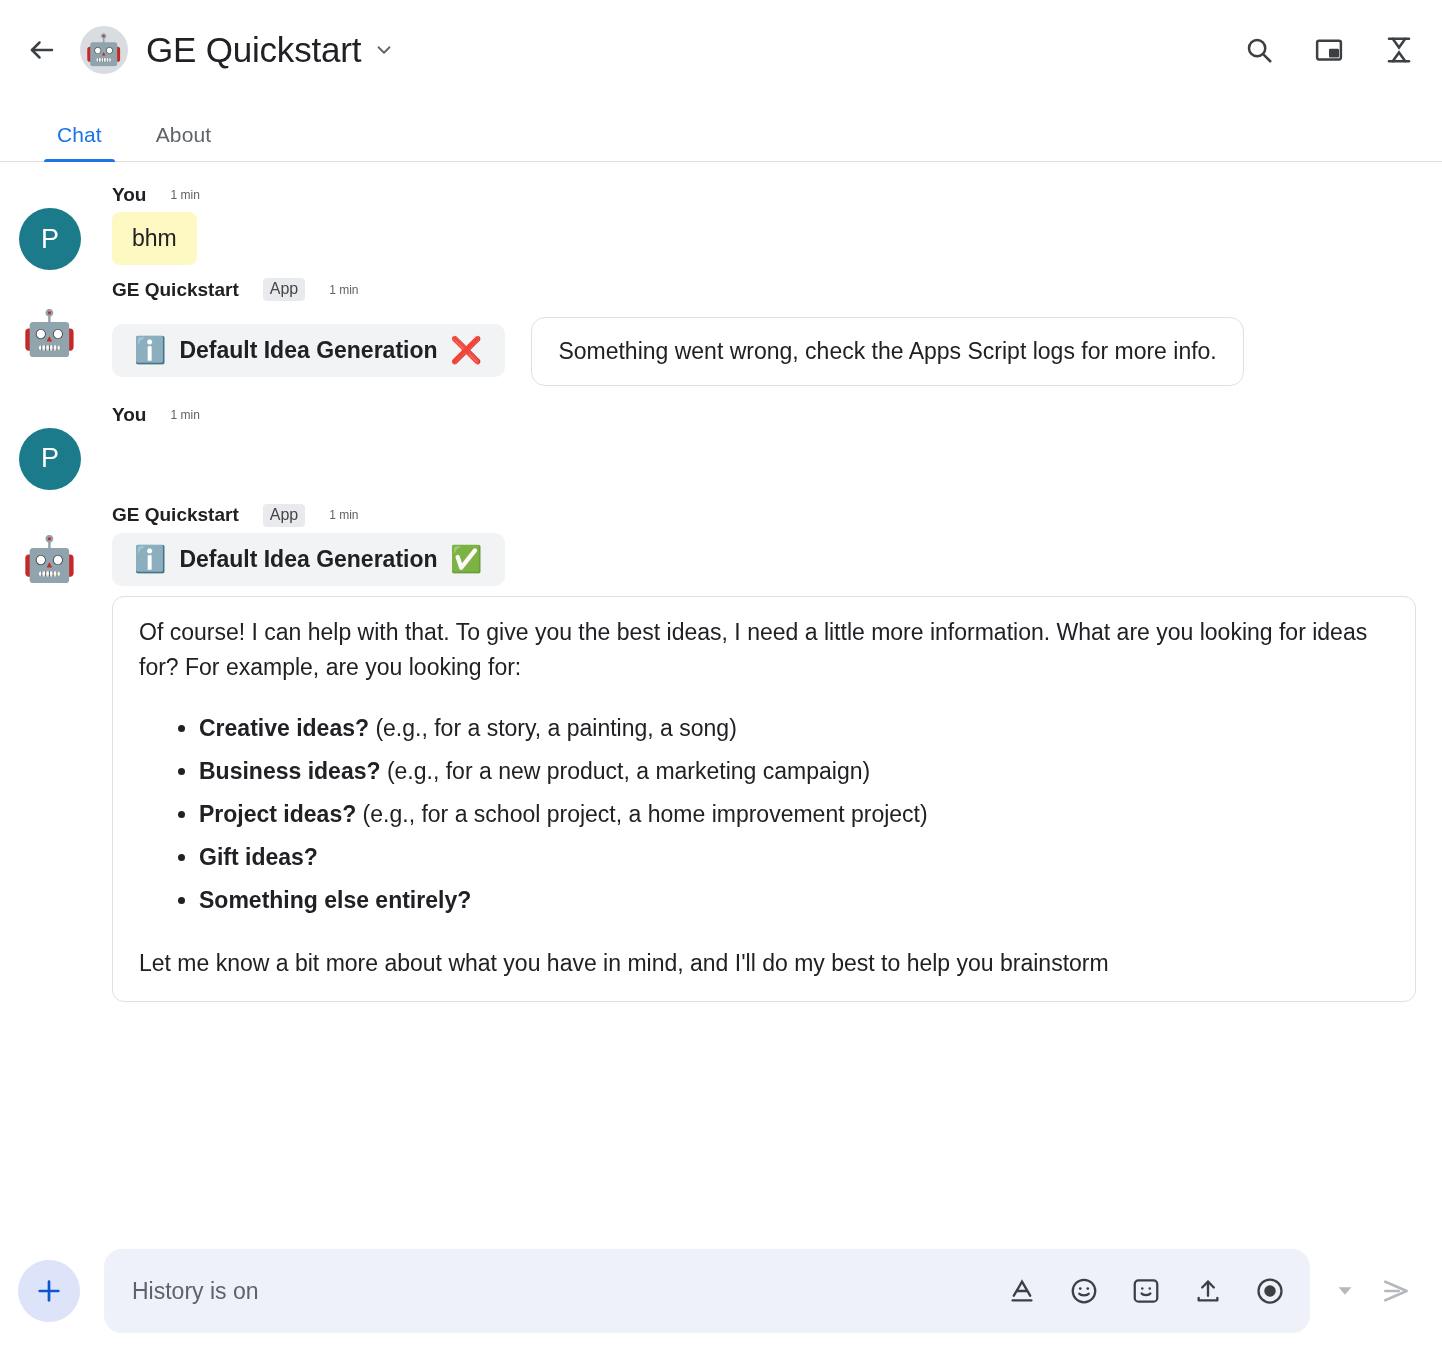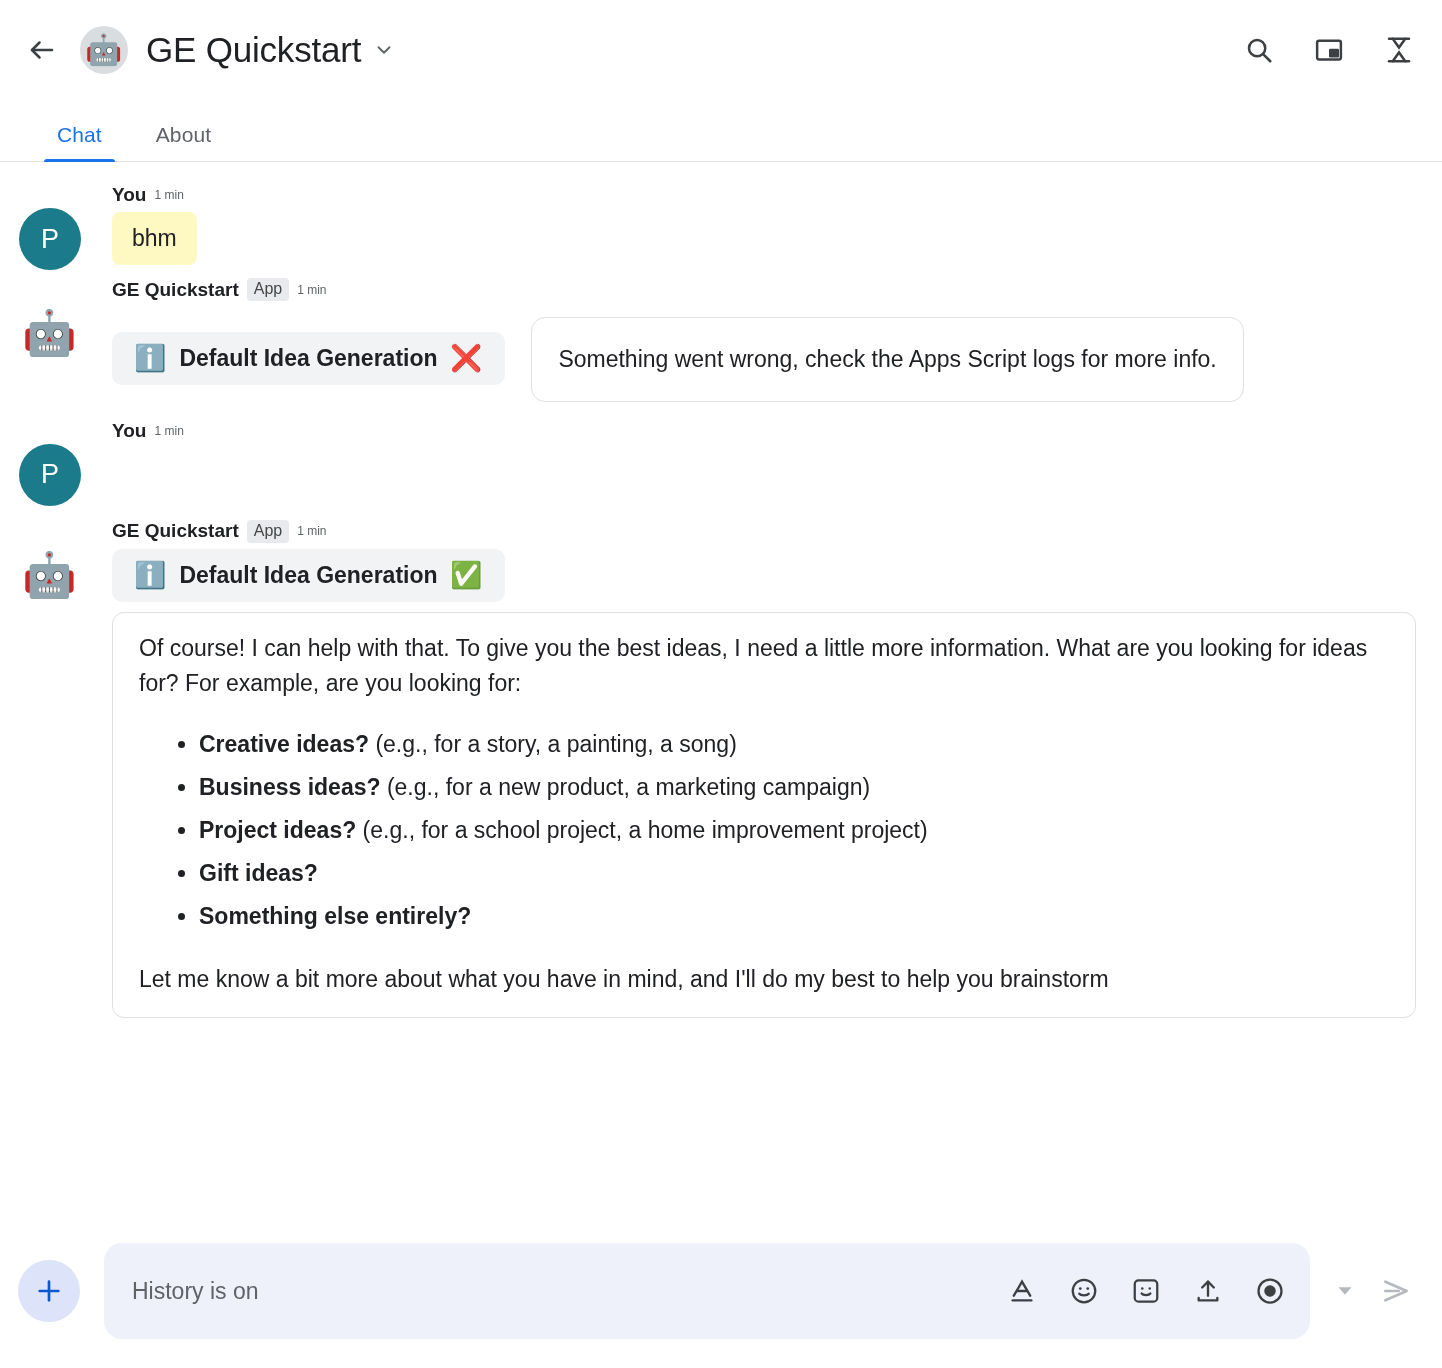--- a/index.html
+++ b/index.html
@@ -137,21 +137,21 @@
     line-height: 1;
   }
   .body-col {
     flex: 1 1 auto;
     min-width: 0;
     padding-left: 8px;
   }
   .meta {
     display: flex;
     align-items: center;
-    gap: 8px;
+    gap: 24px;
     margin-bottom: 6px;
     padding-left: 22px;
   }
   .meta .sender {
     font-size: 19px;
     font-weight: 700;
     color: #202124;
   }
   .meta .appbadge {
     font-size: 16px;
@@ -193,21 +193,21 @@
     border-radius: 12px;
     background: #fff;
     margin: 10px 0 0 22px;
     padding: 18px 26px 20px;
     font-size: 23px;
     line-height: 1.52;
     color: #202124;
   }
   .card-body.short {
     display: inline-block;
-    padding: 24px 26px;
+    padding: 16px 26px;
     border-radius: 14px;
     text-align: center;
   }
   .card-body p { margin: 0; }
   .card-body ul {
     margin: 26px 0 28px;
     padding-left: 60px;
   }
   .card-body li {
     margin-bottom: 8px;
@@ -229,21 +229,21 @@
     background: #dde3f8;
     display: flex; align-items: center; justify-content: center;
     color: #0b57d0;
     font-size: 34px;
     cursor: pointer;
     flex: 0 0 62px;
   }
   .input-shell {
     flex: 1 1 auto;
     margin-left: 24px;
-    height: 96px;
+    height: 84px;
     border-radius: 18px;
     background: #eef0fa;
     display: flex;
     align-items: center;
     padding: 0 24px 0 26px;
   }
   .input-field {
     flex: 1 1 auto;
     border: none;
     outline: none;

